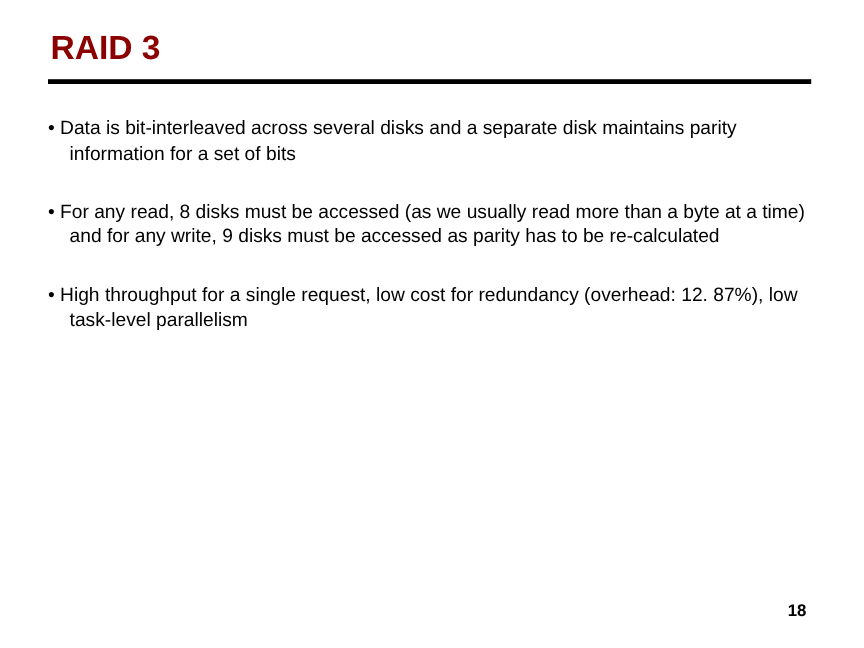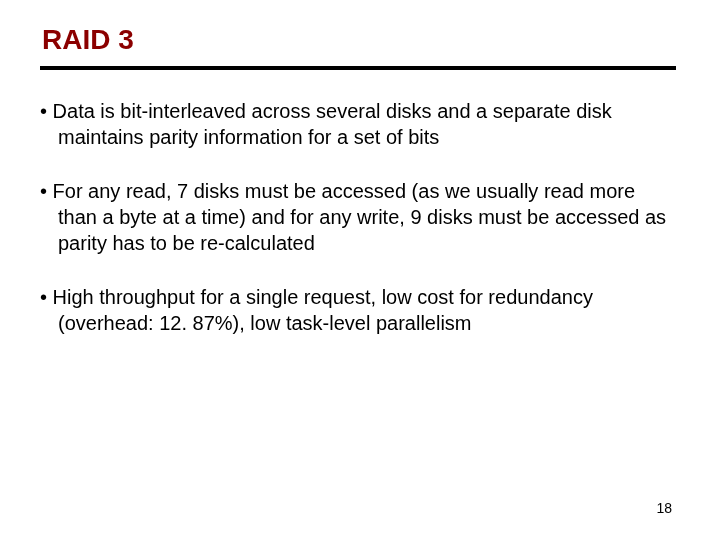--- a/index.html
+++ b/index.html
@@ -1,29 +1,29 @@
 <!DOCTYPE html>
 <html><head>
 <meta charset="utf-8">
 <style>
   * { margin: 0; padding: 0; box-sizing: border-box; }
   html, body { width: 720px; height: 540px; background: #fff; font-family: Arial, Helvetica, sans-serif; }
   .slide { width: 716px; height: 540px; position: relative; padding: 24px 40px 14px 40px; }
   .title { color: #8b0000; font-size: 28px; font-weight: bold; margin-bottom: 10px; margin-left: 2px; }
   .divider { border: none; border-top: 4px solid #000; margin-bottom: 28px; }
   .bullets { list-style: none; }
-  .bullets li { font-size: 20px; color: #000; line-height: 1.3; margin-bottom: 28px; padding-left: 18px; text-indent: -18px; }
+  .bullets li { font-size: 16px; color: #000; line-height: 1.3; margin-bottom: 28px; padding-left: 18px; text-indent: -18px; }
   .bullets li::before { content: "• "; }
-  .pagenum { position: absolute; right: 44px; bottom: 24px; font-size: 14px; color: #000; }
+  .pagenum { position: absolute; right: 44px; bottom: 24px; font-size: 14px; color: #000; font-weight: bold; }
 </style>
 </head>
 <body>
 
 <div class="slide">
   <h1 class="title">RAID 3</h1>
   <hr class="divider">
   <ul class="bullets">
     <li>Data is bit-interleaved across several disks and a separate disk maintains parity information for a set of bits</li>
-    <li>For any read, 7 disks must be accessed (as we usually read more than a byte at a time) and for any write, 9 disks must be accessed as parity has to be re-calculated</li>
+    <li>For any read, 8 disks must be accessed (as we usually read more than a byte at a time) and for any write, 9 disks must be accessed as parity has to be re-calculated</li>
     <li>High throughput for a single request, low cost for redundancy (overhead: 12. 87%), low task-level parallelism</li>
   </ul>
   <div class="pagenum">18</div>
 </div>
 
 </body></html>

